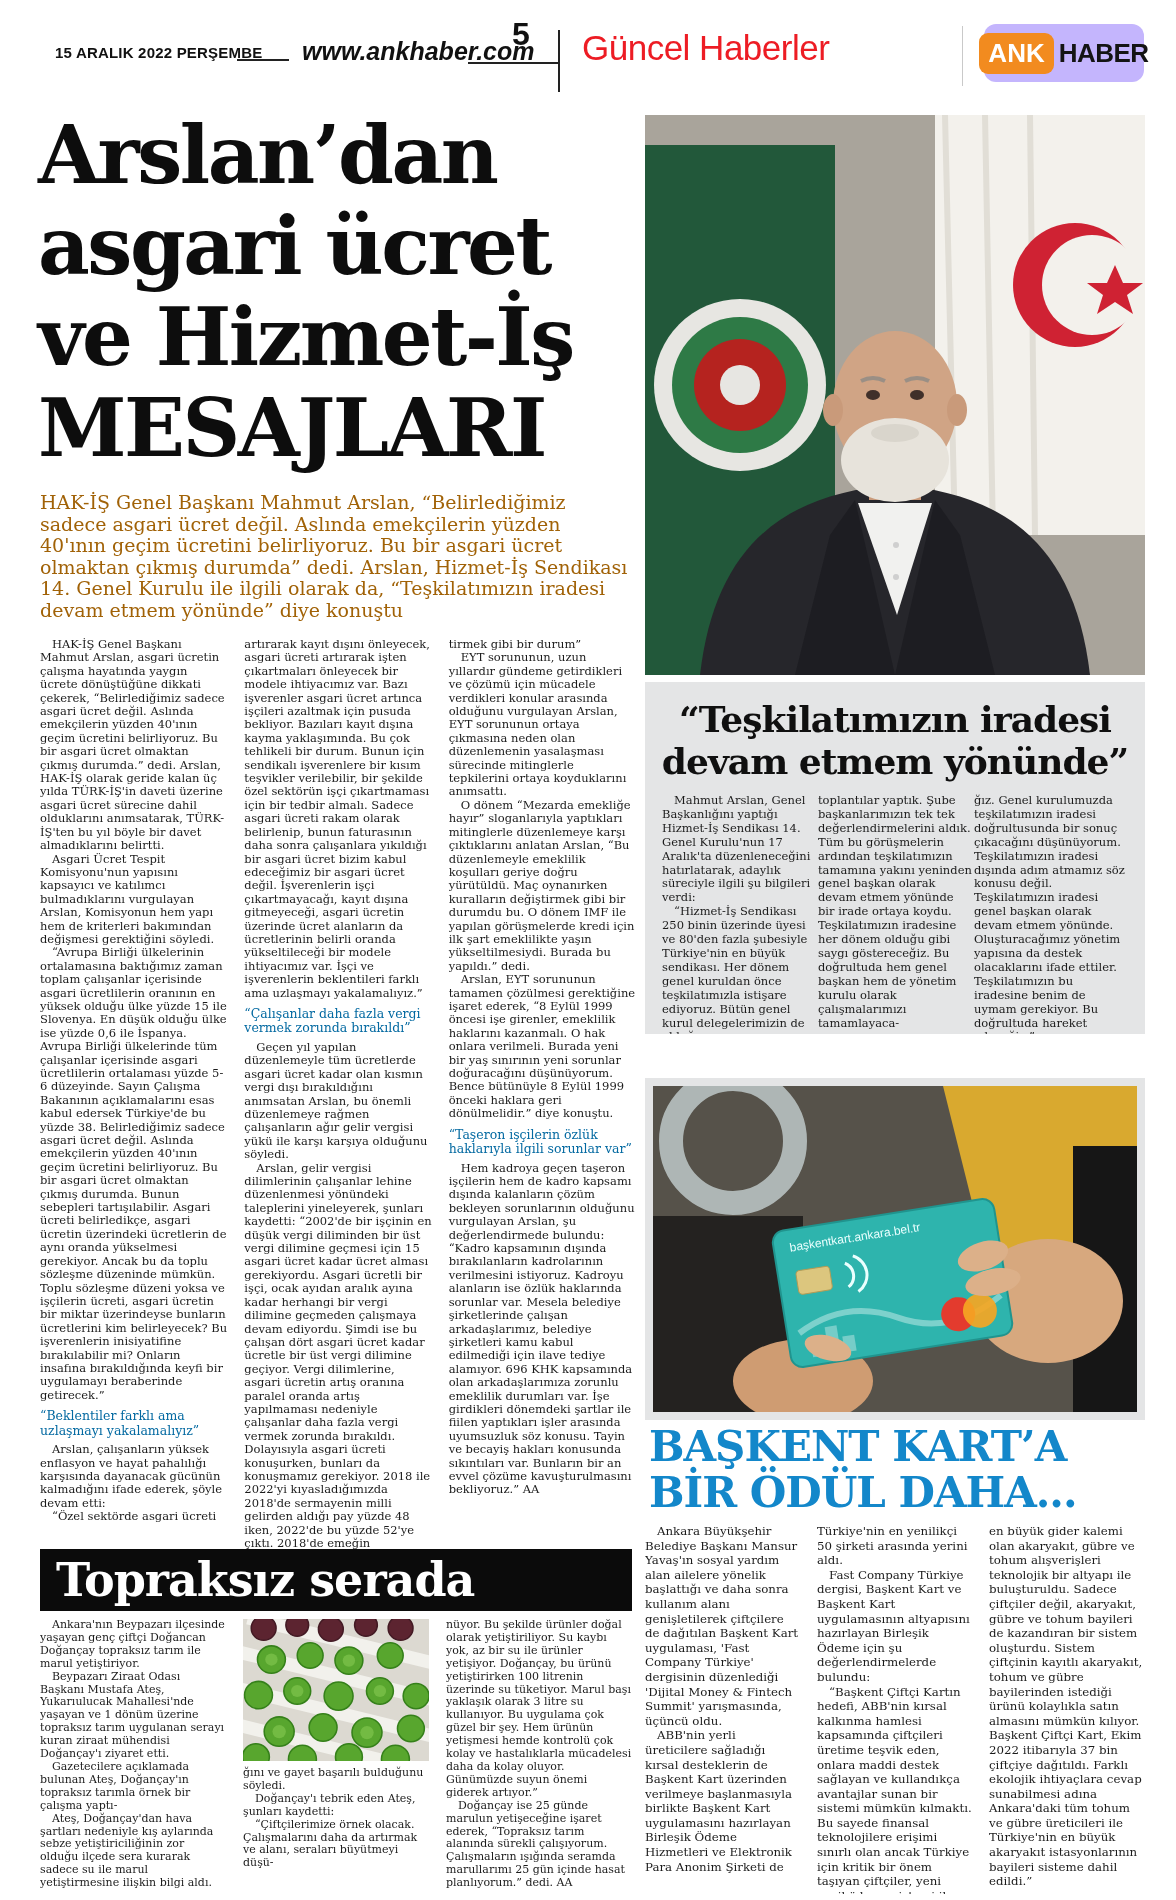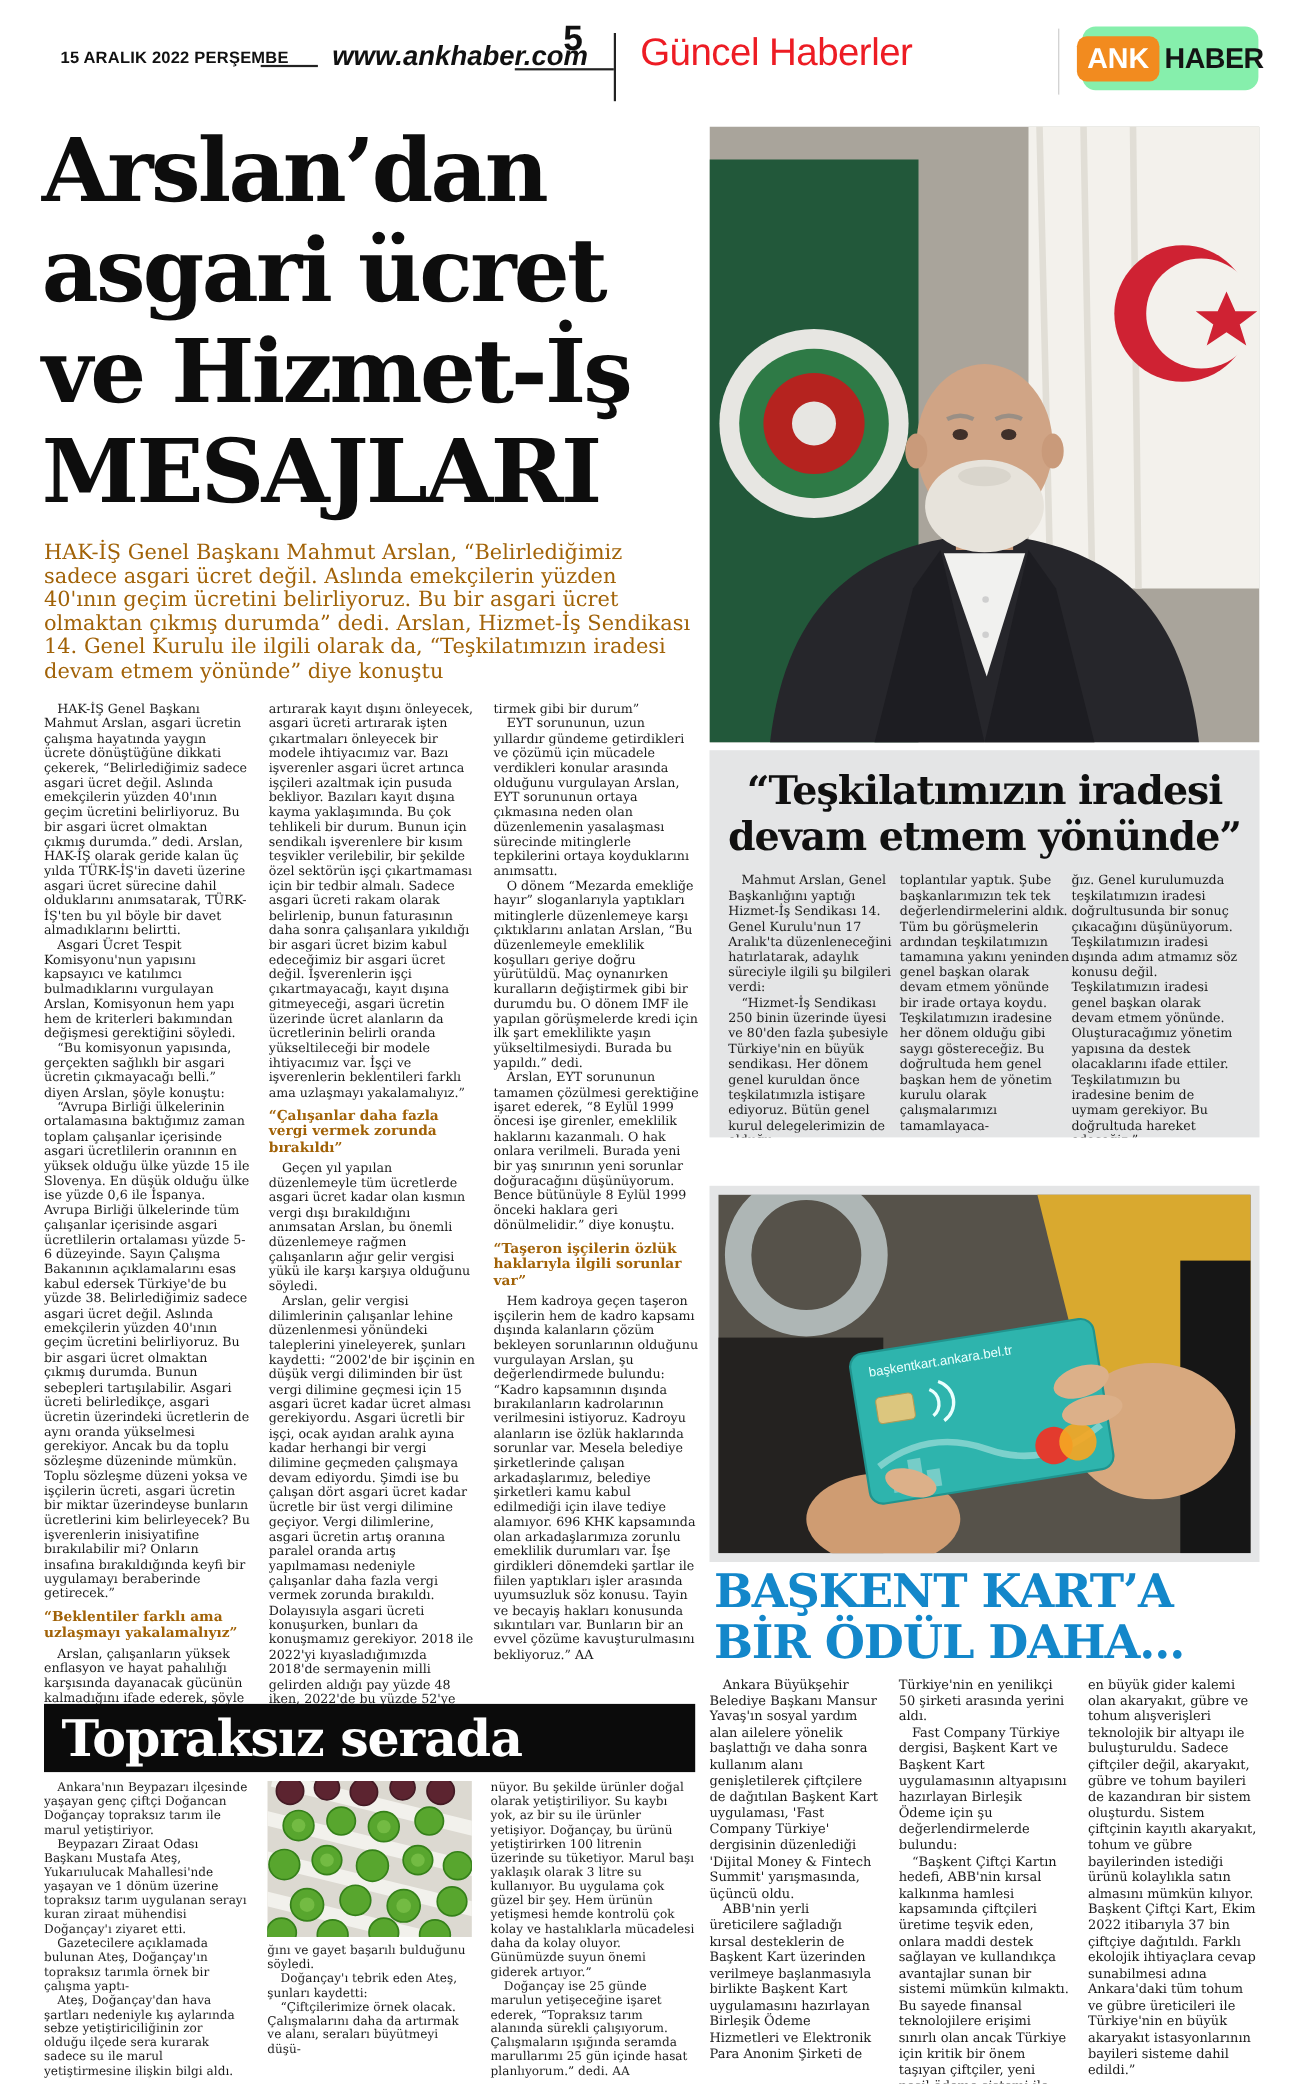--- a/index.html
+++ b/index.html
@@ -13,36 +13,36 @@
   .hdr-rule1 { left:237px; top:59px; width:52px; height:2px; background:#222; }
   .hdr-url  { left:302px; top:37px; font-family:"Liberation Sans",sans-serif;
               font-style:italic; font-weight:bold; font-size:25px; color:#111; }
   .hdr-rule2 { left:468px; top:62px; width:90px; height:2px; background:#222; }
   .hdr-page { left:496px; top:16px; width:50px; text-align:center;
               font-family:"Liberation Sans",sans-serif; font-weight:bold; font-size:32px; color:#111; }
   .hdr-vline1 { left:558px; top:30px; width:2px; height:62px; background:#222; }
   .hdr-section { left:582px; top:28px; font-family:"Liberation Sans",sans-serif;
               font-weight:normal; font-size:35px; color:#ed1c24; letter-spacing:-0.5px; }
   .hdr-vline2 { left:962px; top:26px; width:1px; height:60px; background:#c9c9c9; }
-  .hdr-logo { left:984px; top:24px; width:160px; height:58px; background:#86efac;
+  .hdr-logo { left:984px; top:24px; width:160px; height:58px; background:#c4b5fd;
               border-radius:12px; display:flex; align-items:center; justify-content:center; gap:5px; }
   .logo-ank { background:#f28b1f; color:#fff; font-family:"Liberation Sans",sans-serif;
               font-weight:bold; font-size:26px; padding:5px 9px; border-radius:9px; }
   .logo-haber { color:#141414; font-family:"Liberation Sans",sans-serif;
               font-weight:bold; font-size:26px; letter-spacing:-0.5px; }
 
   
   .headline { left:38px; top:110px; width:575px; font-weight:bold; font-size:80px;
               line-height:91px; letter-spacing:-2.5px; color:#0d0d0d; }
   .lede { left:40px; top:492px; width:592px; font-size:19px; line-height:21.6px; color:#a16207; }
   .bodycols { left:40px; top:638px; width:596px; height:936px; display:flex; gap:17px; overflow:hidden; }
   .bodycols .col { flex:1; font-size:11.5px; line-height:13.4px; }
   .bp { margin:0; text-indent:12px; }
   .bp.noind { text-indent:0; }
-  .subhead { color:#a16207; font-weight:bold; font-size:12.5px; line-height:14.5px;
+  .subhead { color:#0369a1; font-weight:normal; font-size:12.5px; line-height:14.5px;
              margin:7px 0 5px; text-indent:0; }
 
   
   .portrait { left:645px; top:115px; width:500px; height:560px; }
   .quotebox { left:645px; top:682px; width:500px; height:352px; background:#e4e5e6; overflow:hidden; }
   .quotehead { margin:16px 10px 0; text-align:center; font-weight:bold; font-size:36px;
                line-height:42px; color:#101010; letter-spacing:-1px; }
   .quotecols { display:flex; gap:2px; margin:12px 17px 0; font-size:11.5px; line-height:13.9px; }
   .quotecols .col { flex:1; }
   .cardbox { left:645px; top:1078px; width:500px; height:342px; background:#e4e5e6; }
@@ -85,21 +85,20 @@
     <div>asgari ücret</div>
     <div>ve Hizmet-İş</div>
     <div>MESAJLARI</div>
   </div>
   <div class="abs lede">HAK-İŞ Genel Başkanı Mahmut Arslan, “Belirlediğimiz sadece asgari ücret değil. Aslında emekçilerin yüzden 40'ının geçim ücretini belirliyoruz. Bu bir asgari ücret olmaktan çıkmış durumda” dedi. Arslan, Hizmet-İş Sendikası 14. Genel Kurulu ile ilgili olarak da, “Teşkilatımızın iradesi devam etmem yönünde” diye konuştu</div>
 
   <div class="abs bodycols">
     <div class="col">
         <p class="bp">HAK-İŞ Genel Başkanı Mahmut Arslan, asgari ücretin çalışma hayatında yaygın ücrete dönüştüğüne dikkati çekerek, “Belirlediğimiz sadece asgari ücret değil. Aslında emekçilerin yüzden 40'ının geçim ücretini belirliyoruz. Bu bir asgari ücret olmaktan çıkmış durumda.” dedi. Arslan, HAK-İŞ olarak geride kalan üç yılda TÜRK-İŞ'in daveti üzerine asgari ücret sürecine dahil olduklarını anımsatarak, TÜRK-İŞ'ten bu yıl böyle bir davet almadıklarını belirtti.</p>
         <p class="bp">Asgari Ücret Tespit Komisyonu'nun yapısını kapsayıcı ve katılımcı bulmadıklarını vurgulayan Arslan, Komisyonun hem yapı hem de kriterleri bakımından değişmesi gerektiğini söyledi.</p>
-        <p class="bp">“Bu komisyonun yapısında, gerçekten sağlıklı bir asgari ücretin çıkmayacağı belli.” diyen Arslan, şöyle konuştu:</p>
         <p class="bp">“Avrupa Birliği ülkelerinin ortalamasına baktığımız zaman toplam çalışanlar içerisinde asgari ücretlilerin oranının en yüksek olduğu ülke yüzde 15 ile Slovenya. En düşük olduğu ülke ise yüzde 0,6 ile İspanya. Avrupa Birliği ülkelerinde tüm çalışanlar içerisinde asgari ücretlilerin ortalaması yüzde 5-6 düzeyinde. Sayın Çalışma Bakanının açıklamalarını esas kabul edersek Türkiye'de bu yüzde 38. Belirlediğimiz sadece asgari ücret değil. Aslında emekçilerin yüzden 40'ının geçim ücretini belirliyoruz. Bu bir asgari ücret olmaktan çıkmış durumda. Bunun sebepleri tartışılabilir. Asgari ücreti belirledikçe, asgari ücretin üzerindeki ücretlerin de aynı oranda yükselmesi gerekiyor. Ancak bu da toplu sözleşme düzeninde mümkün. Toplu sözleşme düzeni yoksa ve işçilerin ücreti, asgari ücretin bir miktar üzerindeyse bunların ücretlerini kim belirleyecek? Bu işverenlerin inisiyatifine bırakılabilir mi? Onların insafına bırakıldığında keyfi bir uygulamayı beraberinde getirecek.”</p>
         <h3 class="subhead">“Beklentiler farklı ama uzlaşmayı yakalamalıyız”</h3>
         <p class="bp">Arslan, çalışanların yüksek enflasyon ve hayat pahalılığı karşısında dayanacak gücünün kalmadığını ifade ederek, şöyle devam etti:</p>
         <p class="bp">“Özel sektörde asgari ücreti</p>
       </div>
     <div class="col">
         <p class="bp noind">artırarak kayıt dışını önleyecek, asgari ücreti artırarak işten çıkartmaları önleyecek bir modele ihtiyacımız var. Bazı işverenler asgari ücret artınca işçileri azaltmak için pusuda bekliyor. Bazıları kayıt dışına kayma yaklaşımında. Bu çok tehlikeli bir durum. Bunun için sendikalı işverenlere bir kısım teşvikler verilebilir, bir şekilde özel sektörün işçi çıkartmaması için bir tedbir almalı. Sadece asgari ücreti rakam olarak belirlenip, bunun faturasının daha sonra çalışanlara yıkıldığı bir asgari ücret bizim kabul edeceğimiz bir asgari ücret değil. İşverenlerin işçi çıkartmayacağı, kayıt dışına gitmeyeceği, asgari ücretin üzerinde ücret alanların da ücretlerinin belirli oranda yükseltileceği bir modele ihtiyacımız var. İşçi ve işverenlerin beklentileri farklı ama uzlaşmayı yakalamalıyız.”</p>
         <h3 class="subhead">“Çalışanlar daha fazla vergi vermek zorunda bırakıldı”</h3>
         <p class="bp">Geçen yıl yapılan düzenlemeyle tüm ücretlerde asgari ücret kadar olan kısmın vergi dışı bırakıldığını anımsatan Arslan, bu önemli düzenlemeye rağmen çalışanların ağır gelir vergisi yükü ile karşı karşıya olduğunu söyledi.</p>
         <p class="bp">Arslan, gelir vergisi dilimlerinin çalışanlar lehine düzenlenmesi yönündeki taleplerini yineleyerek, şunları kaydetti: “2002'de bir işçinin en düşük vergi diliminden bir üst vergi dilimine geçmesi için 15 asgari ücret kadar ücret alması gerekiyordu. Asgari ücretli bir işçi, ocak ayıdan aralık ayına kadar herhangi bir vergi dilimine geçmeden çalışmaya devam ediyordu. Şimdi ise bu çalışan dört asgari ücret kadar ücretle bir üst vergi dilimine geçiyor. Vergi dilimlerine, asgari ücretin artış oranına paralel oranda artış yapılmaması nedeniyle çalışanlar daha fazla vergi vermek zorunda bırakıldı. Dolayısıyla asgari ücreti konuşurken, bunları da konuşmamız gerekiyor. 2018 ile 2022'yi kıyasladığımızda 2018'de sermayenin milli gelirden aldığı pay yüzde 48 iken, 2022'de bu yüzde 52'ye çıktı. 2018'de emeğin sermayeden aldığı pay yüzde 32 iken bugün yüzde 26'ya düştü.”</p>

